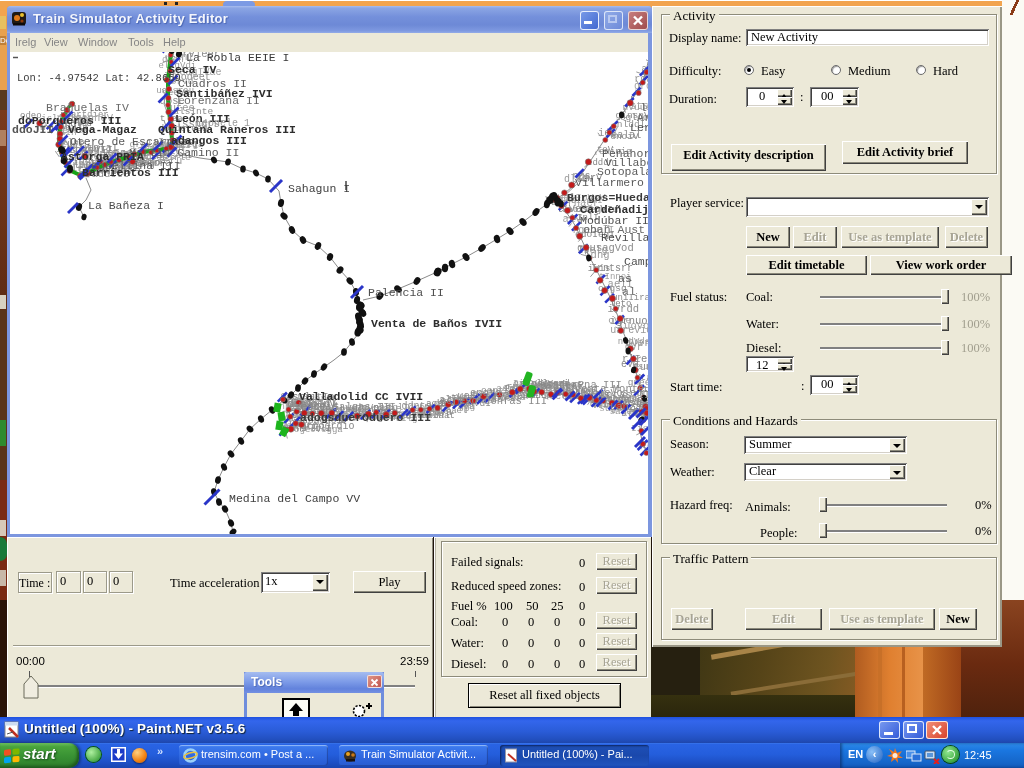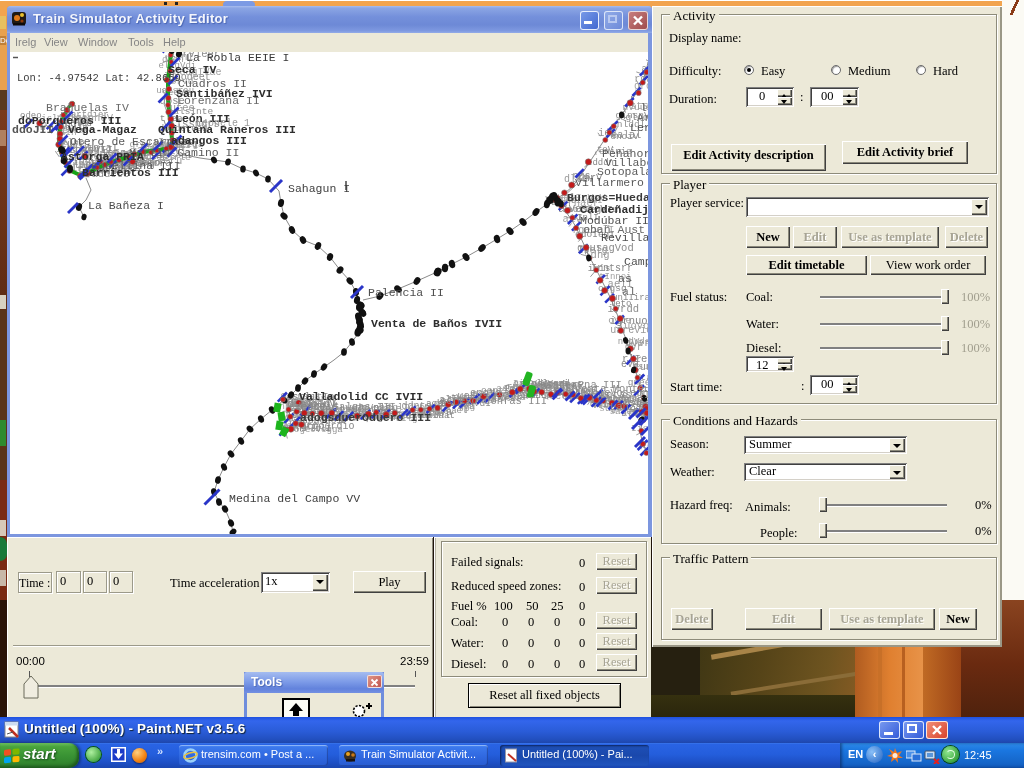--- a/index.html
+++ b/index.html
@@ -911,20 +911,23 @@
  <div class="abs btn dis" style="left:162px;top:117px;width:41px;height:17px;line-height:17px;font-size:12.5px">Reset</div>
  <div class="abs" style="left:34px;top:146px;width:153px;height:25px;border:1px solid #000;background:#ece9d8;box-shadow:inset 1px 1px 0 #fff,inset -1px -1px 0 #8a887a">
       <div class="lbl" style="text-align:center;line-height:23px">Reset all fixed objects</div>
     </div>
 </div>
 <div class="abs" style="left:652px;top:6px;width:350px;height:641px;background:#ece9d8;box-shadow:inset 1px 0 0 #fff,inset 0 1px 0 #fff,inset -2px 0 0 #9a9786,inset 0 -2px 0 #9a9786">
     <div class="abs grp" style="left:9px;top:8px;width:336px;height:160px">
       <span>Activity</span>
     </div>
     <span class="lbl abs" style="left:17px;top:25px">Display name:</span>
+    <div class="abs sunk" style="left:94px;top:23px;width:243px;height:17px">
+      <span class="lbl" style="position:absolute;left:5px;top:1px">New Activity</span>
+    </div>
     <span class="lbl abs" style="left:17px;top:58px">Difficulty:</span>
     <div class="radio sel" style="left:92px;top:59px"></div>
     <span class="lbl abs" style="left:109px;top:58px">Easy</span>
     <div class="radio" style="left:179px;top:59px"></div>
     <span class="lbl abs" style="left:196px;top:58px">Medium</span>
     <div class="radio" style="left:264px;top:59px"></div>
     <span class="lbl abs" style="left:281px;top:58px">Hard</span>
     <span class="lbl abs" style="left:17px;top:86px">Duration:</span>
     <div class="abs sunk" style="left:94px;top:81px;width:48px;height:20px">
       <span class="lbl" style="position:absolute;left:13px;top:2px">0</span>
@@ -936,33 +939,30 @@
     <span class="lbl abs" style="left:148px;top:84px">:</span>
     <div class="abs sunk" style="left:158px;top:81px;width:49px;height:20px">
       <span class="lbl" style="position:absolute;left:11px;top:2px">00</span>
       <div class="spin">
         <div class="up"></div>
         <div class="dn"></div>
       </div>
     </div>
     <div class="abs btn" style="left:19px;top:138px;width:155px;height:27px;line-height:23px;font-weight:bold">Edit Activity description</div>
     <div class="abs btn" style="left:190px;top:135px;width:126px;height:23px;line-height:23px;font-weight:bold">Edit Activity brief</div>
-    <div class="abs grp" style="left:9px;top:177px;width:336px;height:221px">
-      <span>Player</span>
-    </div>
     <span class="lbl abs" style="left:18px;top:190px">Player service:</span>
     <div class="abs sunk" style="left:94px;top:191px;width:243px;height:20px">
       <div class="dropbtn"></div>
     </div>
     <div class="abs btn" style="left:94px;top:220px;width:44px;height:22px;line-height:22px;font-weight:bold">New</div>
     <div class="abs btn dis" style="left:141px;top:220px;width:44px;height:22px;line-height:22px;font-weight:bold">Edit</div>
     <div class="abs btn dis" style="left:189px;top:220px;width:98px;height:22px;line-height:22px;font-weight:bold">Use as template</div>
     <div class="abs btn dis" style="left:293px;top:220px;width:43px;height:22px;line-height:22px;font-weight:bold">Delete</div>
     <div class="abs btn" style="left:94px;top:249px;width:121px;height:20px;line-height:20px;font-weight:bold">Edit timetable</div>
-    <div class="abs btn" style="left:218px;top:249px;width:116px;height:20px;line-height:20px;font-weight:normal">View work order</div>
+    <div class="abs btn" style="left:218px;top:249px;width:142px;height:20px;line-height:20px;font-weight:bold">View work order</div>
     <span class="lbl abs" style="left:18px;top:284px">Fuel status:</span>
     <span class="lbl abs" style="left:94px;top:284px">Coal:</span>
     <div class="slider-track" style="left:168px;top:290px;width:127px"></div>
     <div class="slider-thumb" style="left:289px;top:283px"></div>
     <span class="lbl abs" style="left:309px;top:284px;color:#a19e8e">100%</span>
     <span class="lbl abs" style="left:94px;top:311px">Water:</span>
     <div class="slider-track" style="left:168px;top:317px;width:127px"></div>
     <div class="slider-thumb" style="left:289px;top:310px"></div>
     <span class="lbl abs" style="left:309px;top:311px;color:#a19e8e">100%</span>
     <span class="lbl abs" style="left:94px;top:335px">Diesel:</span>

